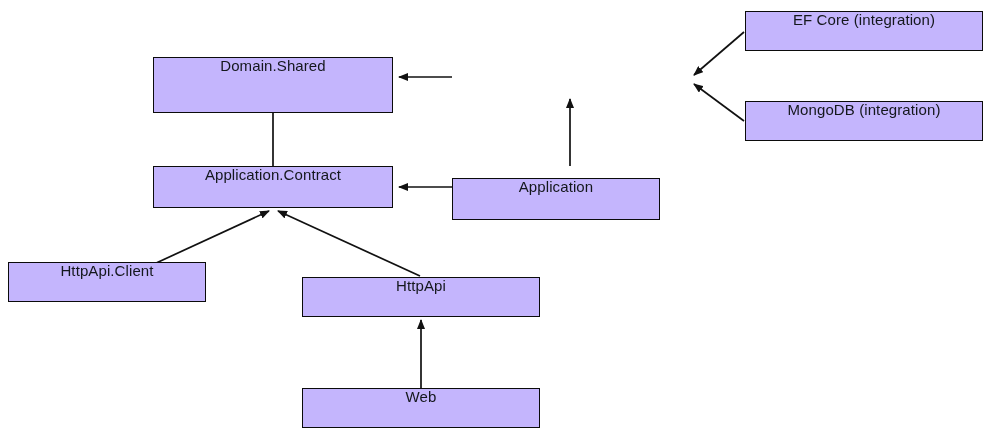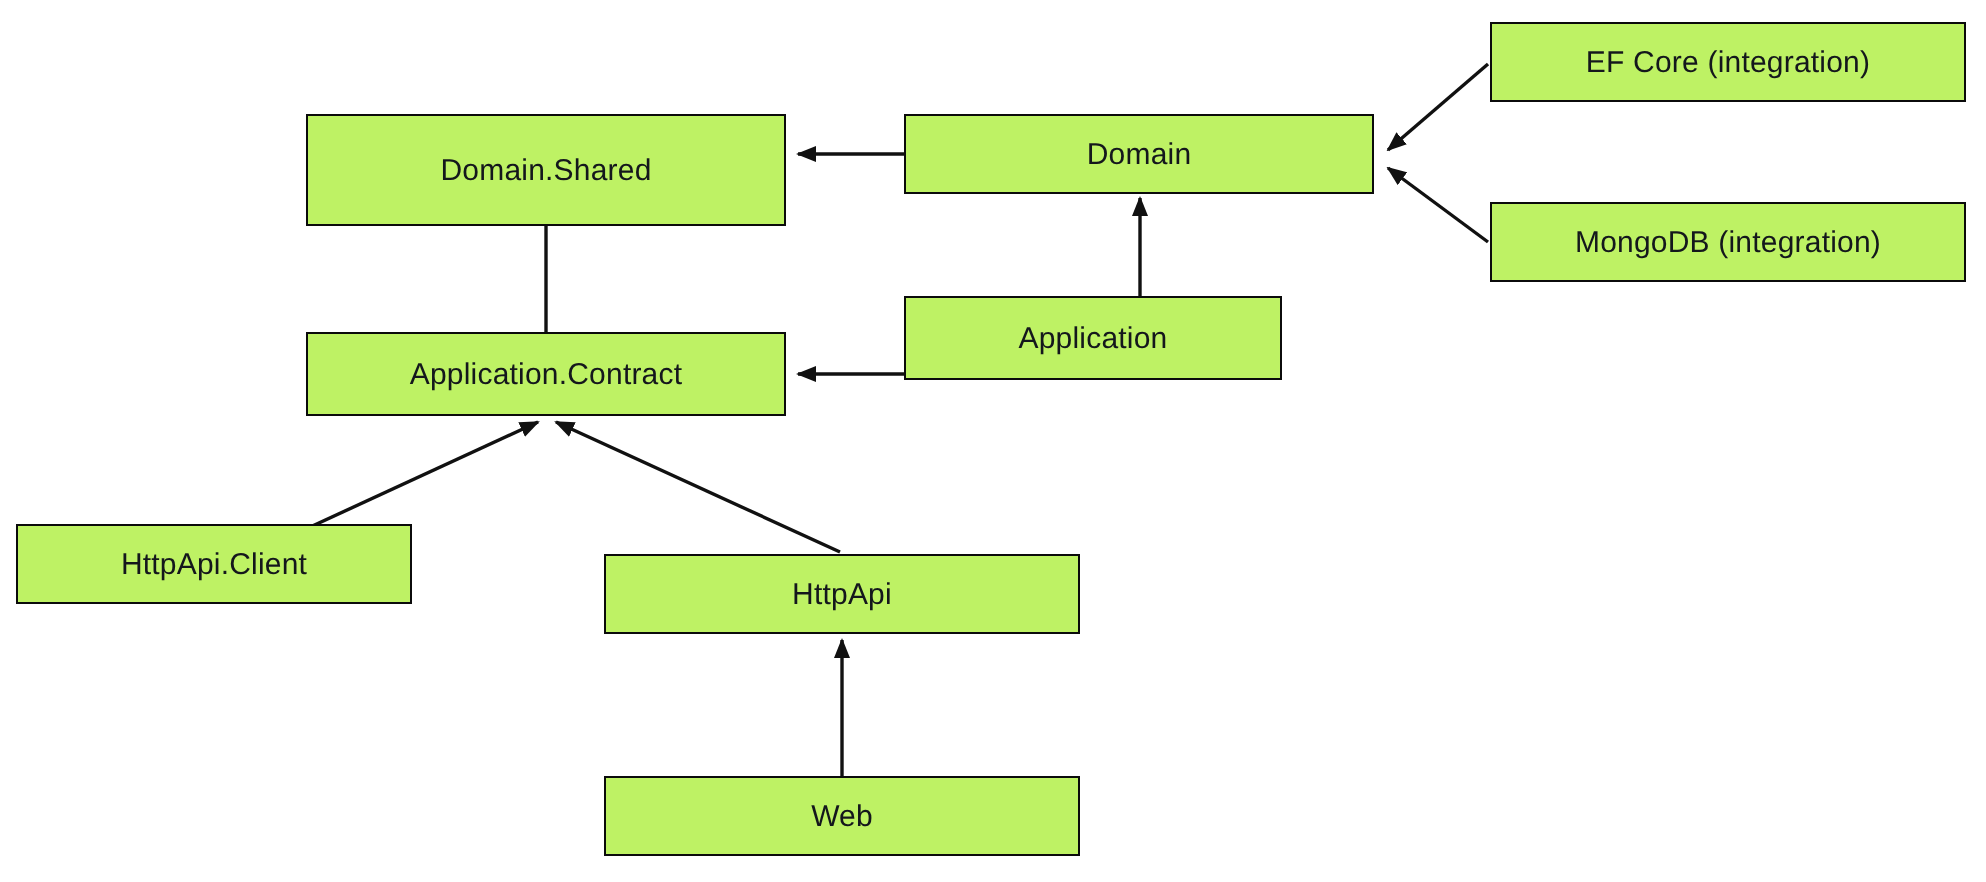--- a/index.html
+++ b/index.html
@@ -23,24 +23,24 @@
     position: absolute;
     left: 0;
     top: 0;
     width: 993px;
     height: 441px;
     pointer-events: none;
   }
   .node {
     position: absolute;
     box-sizing: border-box;
-    background: #bef264;
+    background: #c4b5fd;
     border: 1.6px solid #0b0b0b;
     display: flex;
-    align-items: center;
+    align-items: flex-start;
     justify-content: center;
     z-index: 2;
   }
   .node-label {
     font-family: "Liberation Sans", sans-serif;
     font-size: 15px;
     line-height: 1;
     color: #14171c;
     letter-spacing: 0.1px;
     white-space: nowrap;
@@ -76,37 +76,34 @@
 
     <line x1="420" y1="276" x2="278" y2="211" stroke="#111111" stroke-width="1.7" marker-end="url(#arrowhead)"></line>
 
     <line x1="421" y1="388" x2="421" y2="320" stroke="#111111" stroke-width="1.7" marker-end="url(#arrowhead)"></line>
   </svg>
 
   <div class="node" style="left:153px; top:57px; width:240px; height:56px;">
     <span class="node-label">Domain.Shared</span>
   </div>
 
-  <div class="node" style="left:452px; top:57px; width:235px; height:40px;">
-    <span class="node-label">Domain</span>
-  </div>
 
   <div class="node" style="left:745px; top:11px; width:238px; height:40px;">
     <span class="node-label">EF Core (integration)</span>
   </div>
 
   <div class="node" style="left:153px; top:166px; width:240px; height:42px;">
     <span class="node-label">Application.Contract</span>
   </div>
 
   <div class="node" style="left:745px; top:101px; width:238px; height:40px;">
     <span class="node-label">MongoDB (integration)</span>
   </div>
 
-  <div class="node" style="left:452px; top:148px; width:189px; height:42px;">
+  <div class="node" style="left:452px; top:178px; width:208px; height:42px;">
     <span class="node-label">Application</span>
   </div>
 
   <div class="node" style="left:8px; top:262px; width:198px; height:40px;">
     <span class="node-label">HttpApi.Client</span>
   </div>
 
   <div class="node" style="left:302px; top:388px; width:238px; height:40px;">
     <span class="node-label">Web</span>
   </div>

